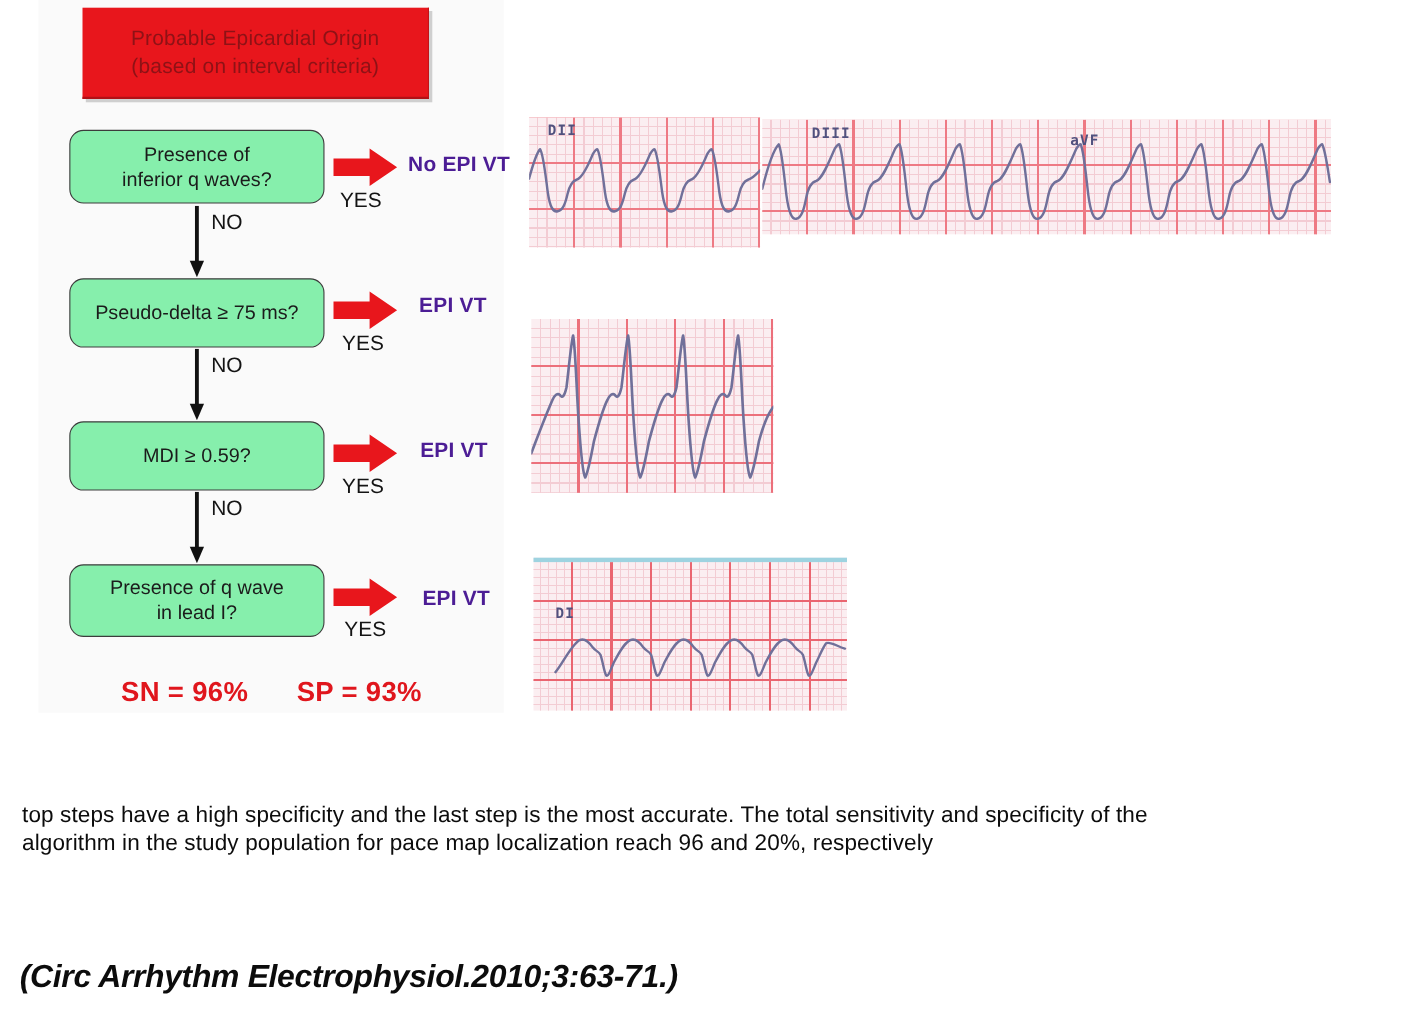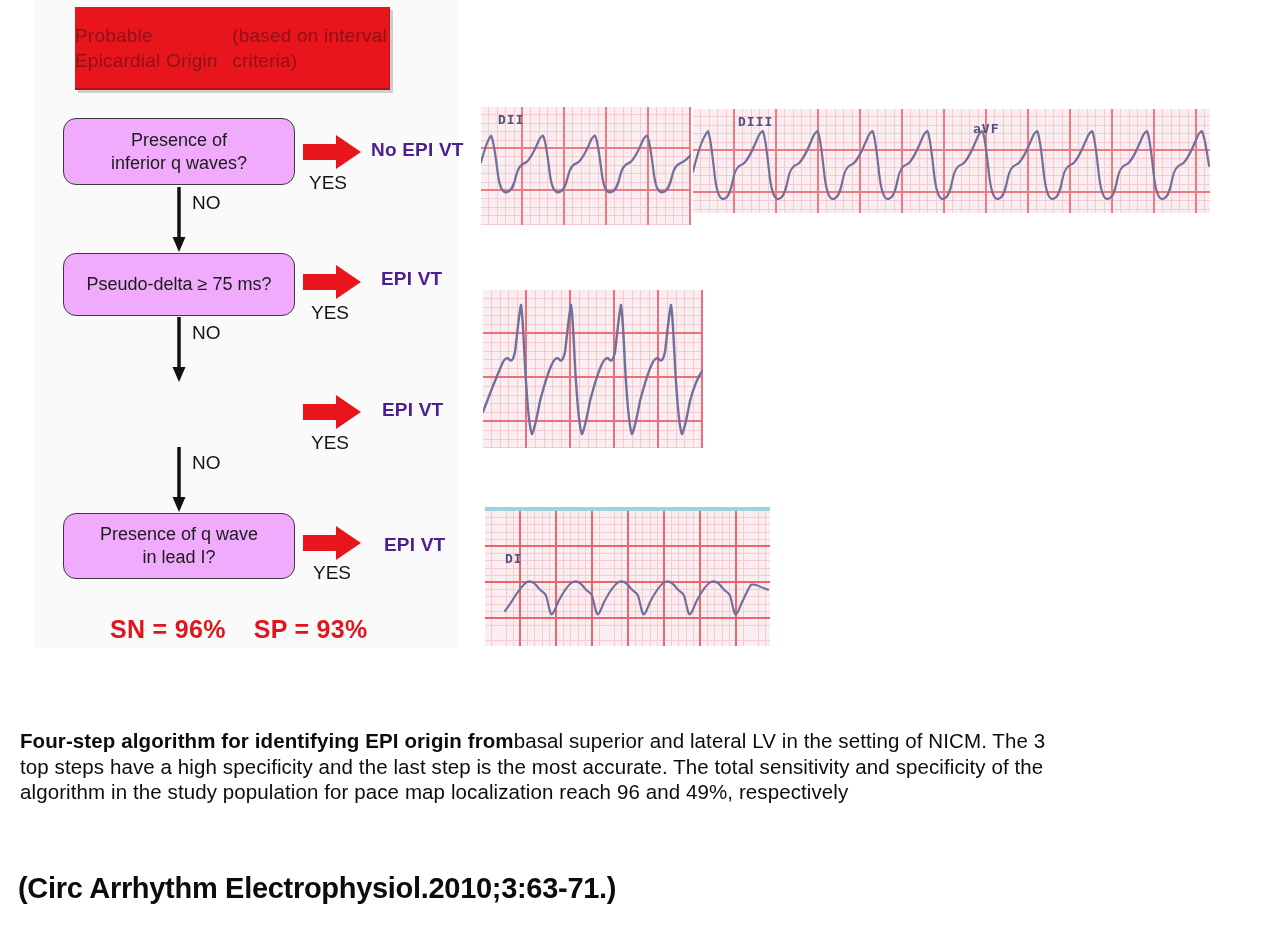--- a/index.html
+++ b/index.html
@@ -9,35 +9,35 @@
     font-family:"Liberation Sans", sans-serif; overflow:hidden;
   }
   .flow-panel {
     position:absolute; left:35px; top:0; width:423px; height:648px;
     background:#fafafa;
   }
   .title-box {
     position:absolute; left:75px; top:7px; width:315px; height:83px;
     background:#e8161c; border-bottom:2px solid #b11116; border-right:1px solid #c21318;
     box-shadow:3px 3px 0 #cfcfcf;
-    display:flex; flex-direction:row; align-items:center; justify-content:center;
+    display:flex; flex-direction:column; align-items:center; justify-content:center;
     color:#8e1216; font-size:19px; line-height:25px; letter-spacing:0.2px;
   }
   .qbox {
     position:absolute; left:63px; width:232px;
-    background:#f0abfc; border:1.6px solid #3c3c3c; border-radius:13px;
+    background:#86efac; border:1.6px solid #3c3c3c; border-radius:13px;
     display:flex; align-items:center; justify-content:center; text-align:center;
     font-size:18px; line-height:23px; color:#1b1b1b; white-space:pre-line;
   }
   .flow-label { position:absolute; font-size:19px; color:#141414;text-align:center; }
   .result-label { position:absolute; font-size:19px; font-weight:bold; color:#4c1d95; letter-spacing:0.2px; }
   .down-arrow { position:absolute; width:16px; height:66px; }
   .red-arrow { position:absolute; width:60px; height:38px; }
   .stats {
-    position:absolute; left:110px; top:615px; display:flex; gap:28px;
+    position:absolute; left:110px; top:615px; display:flex; gap:44px;
     color:#e0161d; font-size:25px; font-weight:bold; letter-spacing:0.3px;
   }
   .ecg {
     position:absolute;
   }
   .grid-a {
     background:
       repeating-linear-gradient(to right, rgba(0,0,0,0) 0 40px, #ee7a84 40px 42px),
       repeating-linear-gradient(to bottom, rgba(0,0,0,0) 0 40px, #ee7a84 40px 42px),
       repeating-linear-gradient(to right, rgba(0,0,0,0) 0 7.4px, #f3ccd3 7.4px 8.4px),
@@ -67,21 +67,21 @@
     position:absolute; font-family:"DejaVu Sans Mono", monospace;
     font-size:13px; font-weight:bold; color:#51517e; letter-spacing:1px;
   }
   .caption {
     position:absolute; left:20px; top:728px; width:1248px;
     font-size:20.5px; line-height:25.5px; color:#0c0c0c; letter-spacing:0.1px;
   }
   .caption b { font-weight:bold; }
   .citation {
     position:absolute; left:18px; top:872px;
-    font-size:29px; font-weight:bold; color:#0c0c0c; letter-spacing:-0.3px;
+    font-size:29px; font-weight:bold; font-style:italic; color:#0c0c0c; letter-spacing:-0.3px;
   }
 </style>
 </head>
 <body>
 
 <div class="canvas">
 
   <div class="flow-panel"></div>
 
   <div class="title-box">
@@ -111,20 +111,23 @@
     <line x1="8" y1="0" x2="8" y2="52" stroke="#111" stroke-width="3.5"></line>
     <polygon points="1.5,50 14.5,50 8,65" fill="#111"></polygon>
   </svg>
   <span class="flow-label" style="left:192px; top:322px;">NO</span>
   <svg class="red-arrow" style="left:303px; top:263px;" viewBox="0 0 60 38">
     <polygon points="0,11 33,11 33,2 58,19 33,36 33,27 0,27" fill="#e8161c"></polygon>
   </svg>
   <span class="result-label" style="left:381px; top:268px;">EPI VT</span>
   <span class="flow-label" style="left:311px; top:302px;">YES</span>
 
+  <div class="qbox" style="top:383px; height:63px;">
+    <span>MDI ≥ 0.59?</span>
+  </div>
   <svg class="down-arrow" style="left:171px; top:447px;" viewBox="0 0 16 66">
     <line x1="8" y1="0" x2="8" y2="52" stroke="#111" stroke-width="3.5"></line>
     <polygon points="1.5,50 14.5,50 8,65" fill="#111"></polygon>
   </svg>
   <span class="flow-label" style="left:192px; top:452px;">NO</span>
   <svg class="red-arrow" style="left:303px; top:393px;" viewBox="0 0 60 38">
     <polygon points="0,11 33,11 33,2 58,19 33,36 33,27 0,27" fill="#e8161c"></polygon>
   </svg>
   <span class="result-label" style="left:382px; top:399px;">EPI VT</span>
   <span class="flow-label" style="left:311px; top:432px;">YES</span>
@@ -166,20 +169,19 @@
   </div>
 
   <div class="ecg grid-c" style="left:485px; top:483px; width:285px; height:139px;">
     <span class="lead" style="left:20px; top:40px;">DI</span>
     <svg class="wave" viewBox="0 0 285 139" preserveAspectRatio="none">
       <path d="M20,103 C26,96 34,78 42,73 C46,71 50,74 54,80 C57,84 59,83 61,87 C63,93 64,102 66,106 C68,108 70,101 73,94 C77,86 82,76 88,73 C92,71 96,74 100,80 C103,84 105,83 107,87 C109,93 110,102 112,106 C114,108 116,101 119,94 C123,86 128,76 134,73 C138,71 142,74 146,80 C149,84 151,83 153,87 C155,93 156,102 158,106 C160,108 162,101 165,94 C169,86 174,76 180,73 C184,71 188,74 192,80 C195,84 197,83 199,87 C201,93 202,102 204,106 C206,108 208,101 211,94 C215,86 220,76 226,73 C230,71 234,74 238,80 C241,84 243,83 245,87 C247,93 248,102 250,106 C252,108 254,101 257,94 C260,88 263,80 266,76 C270,74 276,79 283,81" fill="none" stroke="#70709a" stroke-width="2.2" stroke-linecap="round" stroke-linejoin="round"></path>
     </svg>
   </div>
 
   <div class="caption">
-    <div><b>Four-step algorithm for identifying EPI origin from</b><span>basal superior and lateral LV in the setting of NICM. The 3</span></div>
     <div>top steps have a high specificity and the last step is the most accurate. The total sensitivity and specificity of the</div>
-    <div>algorithm in the study population for pace map localization reach 96 and 49%, respectively</div>
+    <div>algorithm in the study population for pace map localization reach 96 and 20%, respectively</div>
   </div>
 
   <div class="citation">(Circ Arrhythm Electrophysiol.2010;3:63-71.)</div>
 
 </div>
 
 </body></html>

